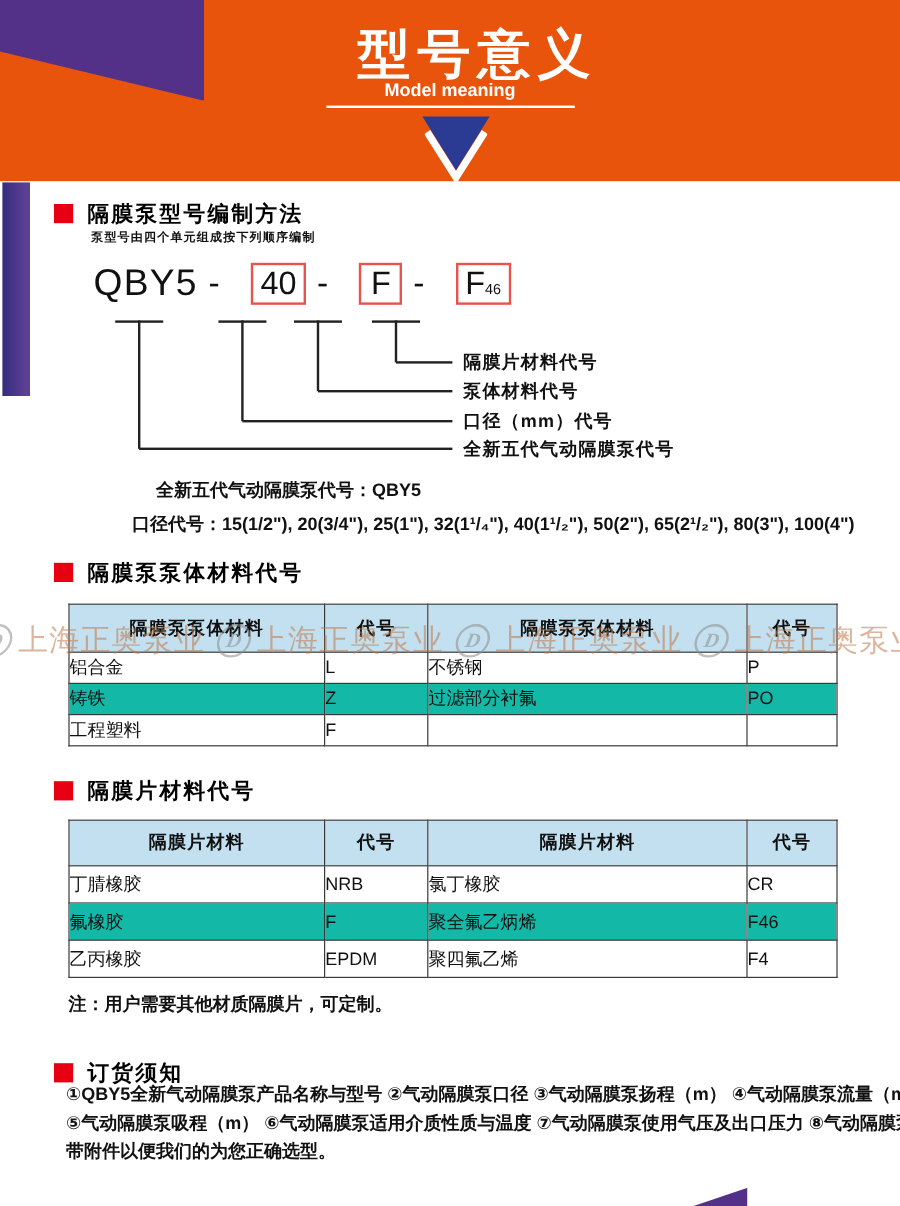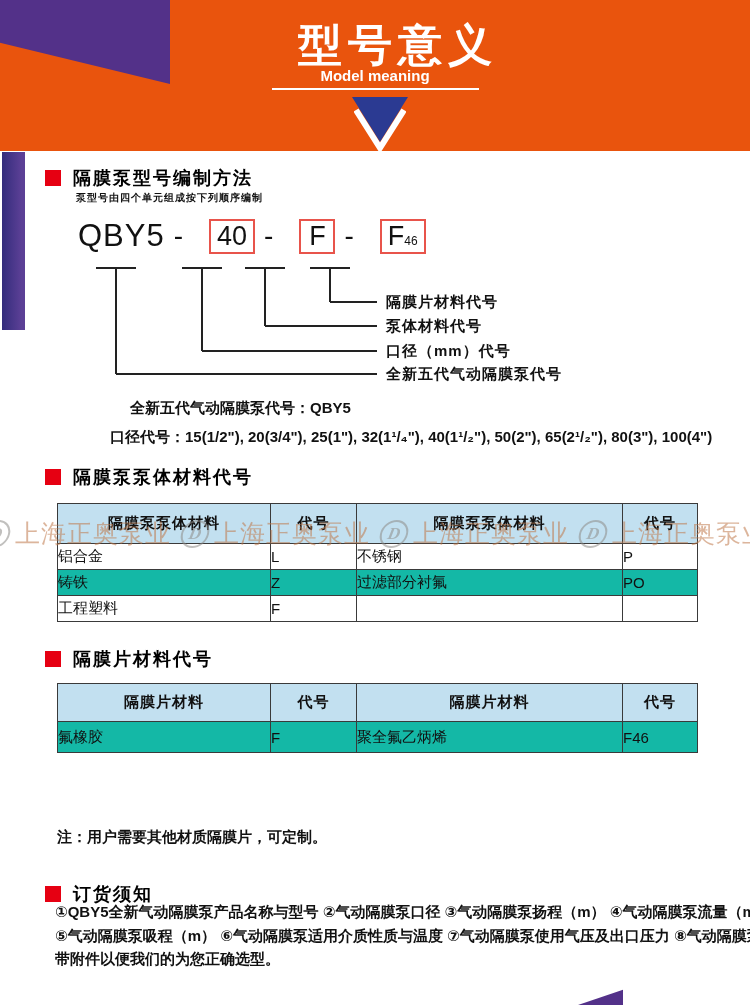--- a/index.html
+++ b/index.html
@@ -200,26 +200,38 @@
       <col style="width:266px">
       <col style="width:75px">
     </colgroup>
   <tbody>
       <tr>
     <th>隔膜片材料</th>
     <th>代号</th>
     <th>隔膜片材料</th>
     <th>代号</th>
   </tr>
+  <tr>
+    <td>丁腈橡胶</td>
+    <td>NRB</td>
+    <td>氯丁橡胶</td>
+    <td>CR</td>
+  </tr>
   <tr class="alt">
     <td>氟橡胶</td>
     <td>F</td>
     <td>聚全氟乙炳烯</td>
     <td>F46</td>
   </tr>
+  <tr>
+    <td>乙丙橡胶</td>
+    <td>EPDM</td>
+    <td>聚四氟乙烯</td>
+    <td>F4</td>
+  </tr>
 </tbody>
   </table>
 
 <div class="note-line">注：用户需要其他材质隔膜片，可定制。</div>
 
 <div class="section-heading sec4">
   <span class="bullet"></span>
   <h2>订货须知</h2>
 </div>
 <div class="order-line ol1">①QBY5全新气动隔膜泵产品名称与型号 ②气动隔膜泵口径 ③气动隔膜泵扬程（m） ④气动隔膜泵流量（m³/h）</div>

